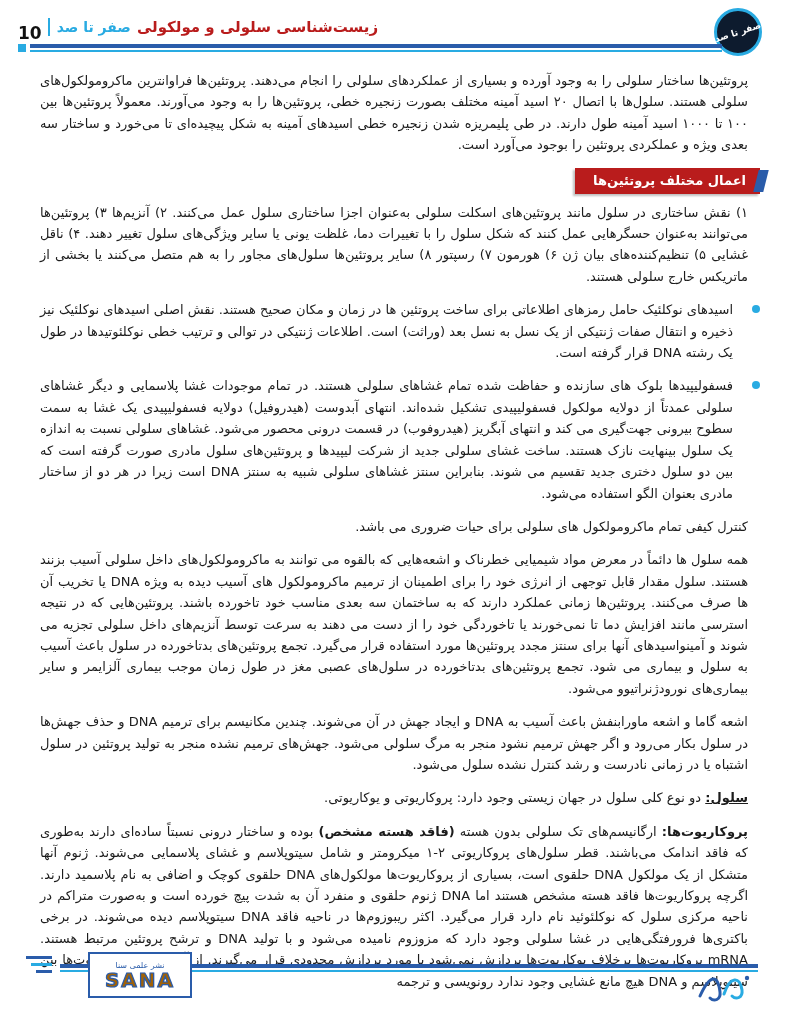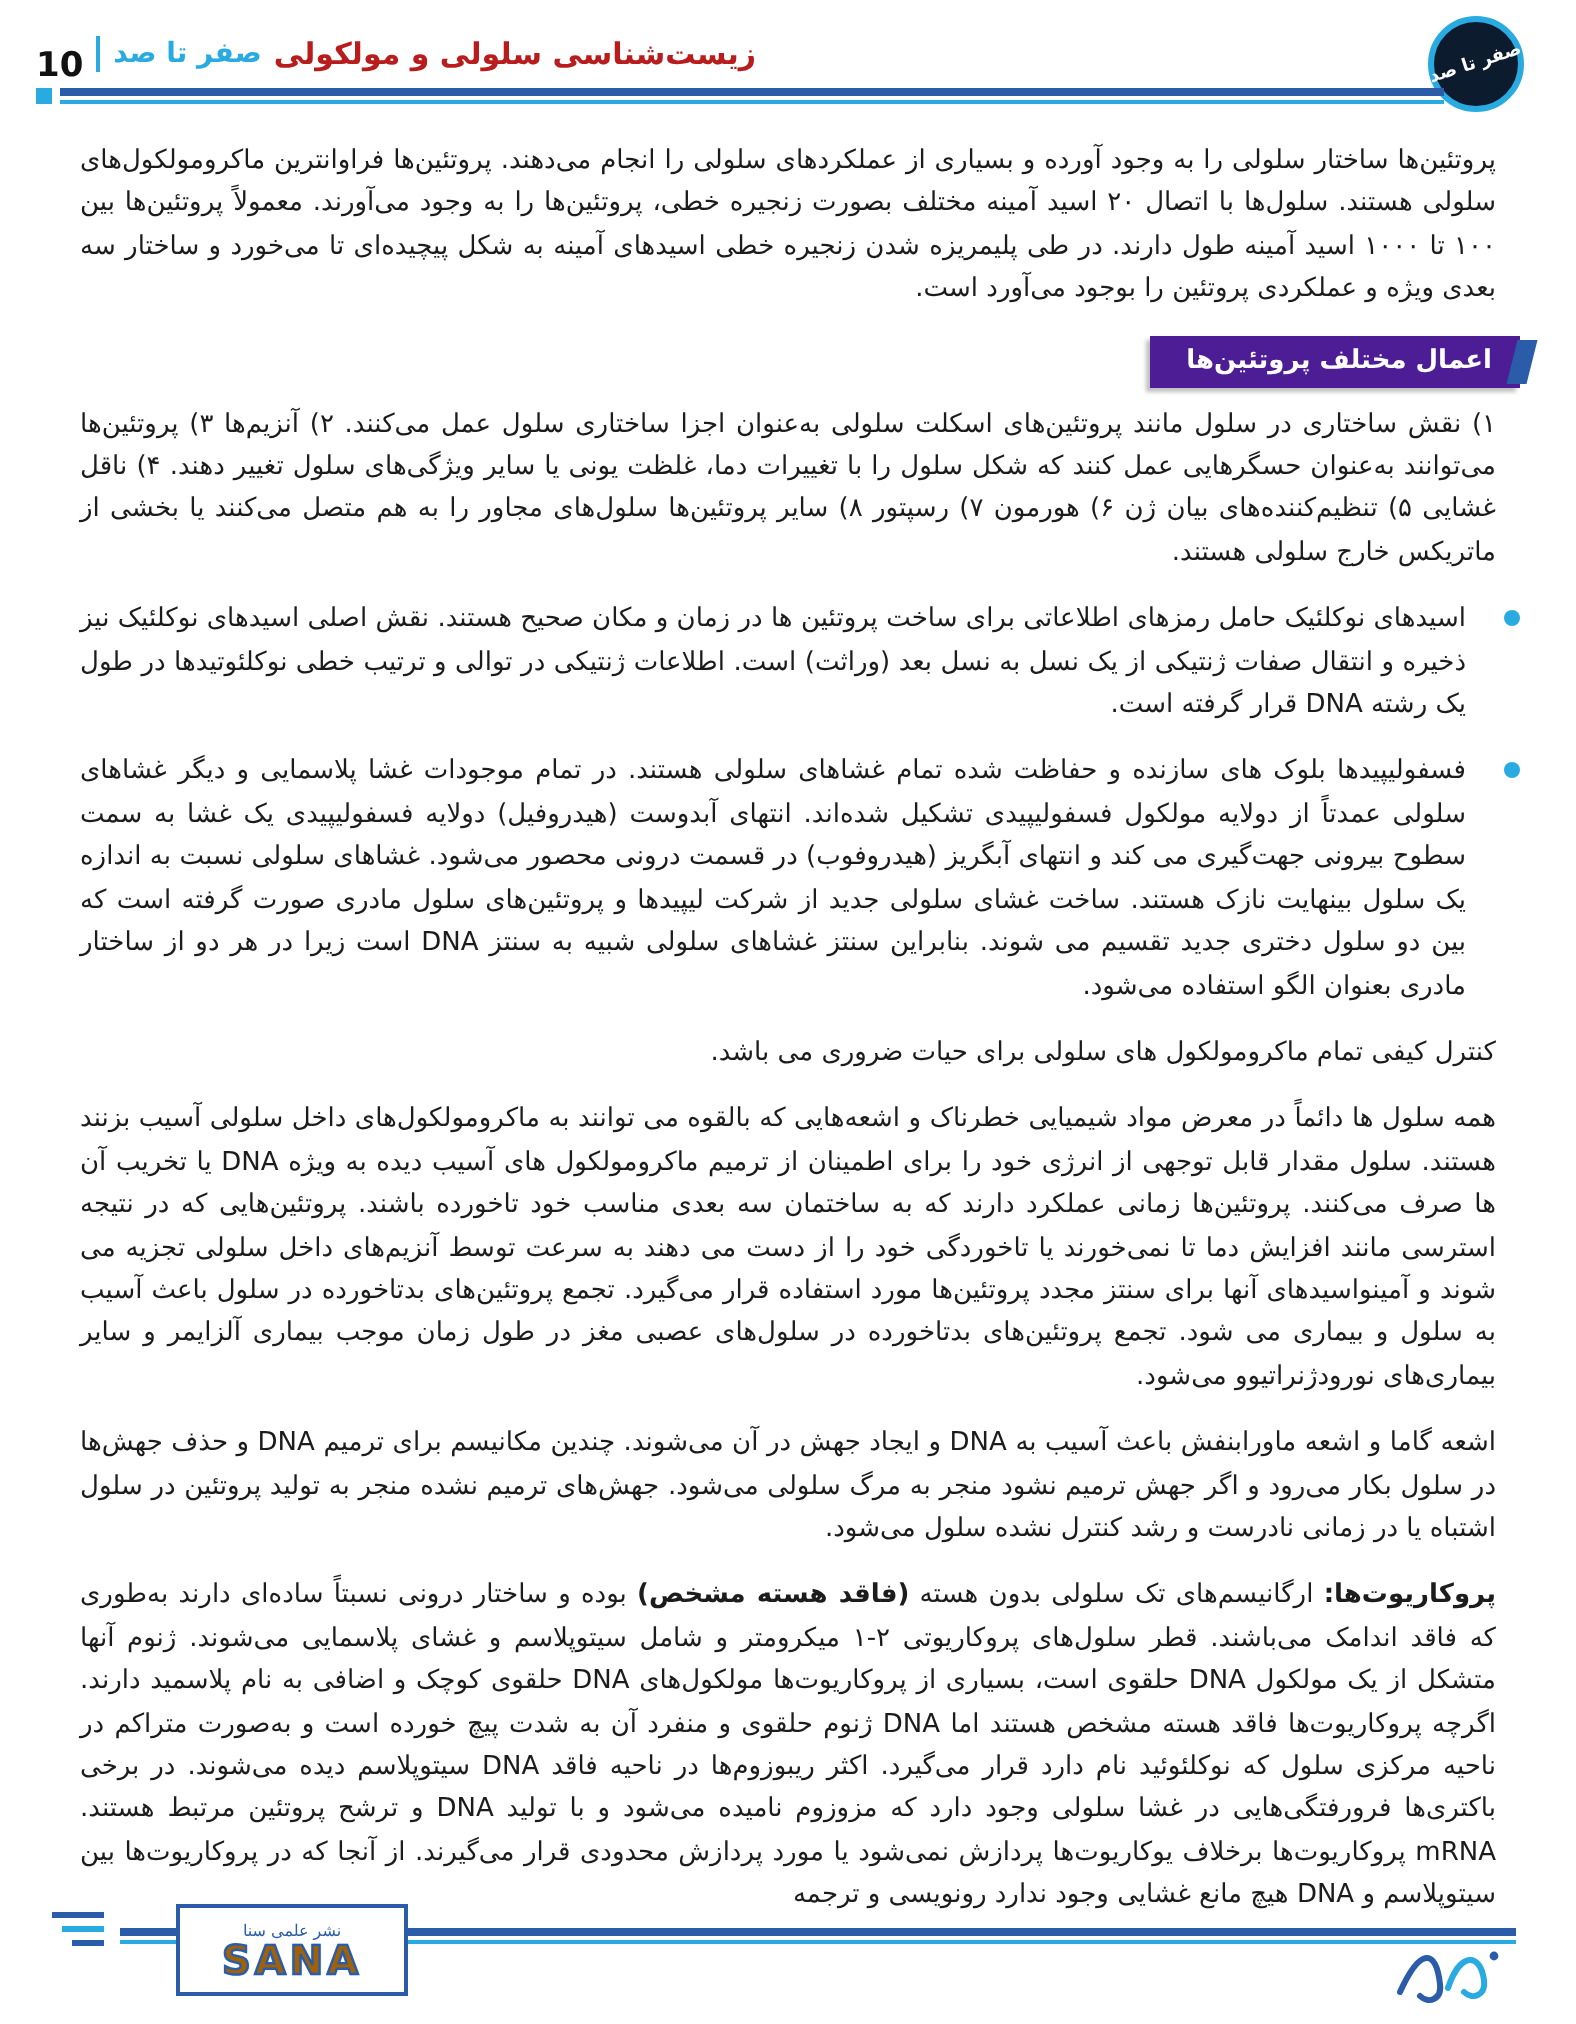--- a/index.html
+++ b/index.html
@@ -29,21 +29,21 @@
   
   .content {
     position:absolute; top:58px; right:28px; left:28px;
     font-size:13px; line-height:21.4px; text-align:justify; color:#1c1c1c;
   }
   p.par { margin:12px; }
   .sp { margin-top:2px; }
   
   .ribbon-row { margin:5px 0 6px 0; height:22px; position:relative; }
   .ribbon {
-    display:inline-flex; align-items:center; background:#4c1d95; color:#fff;
+    display:inline-flex; align-items:center; background:#b91c1c; color:#fff;
     font-weight:bold; font-size:13px; padding:2px 14px 3px 18px; position:relative;
     box-shadow:-2px 2px 2px rgba(0,0,0,0.25);
   }
   .ribbon .tab {
     position:absolute; right:-6px; top:2px; width:10px; height:22px; background:#2a5caa;
     transform:skewX(-14deg); z-index:-0;
   }
   
   .bullet { position:relative; padding-right:15px; }
   .bullet .dot { position:absolute; right:0; top:6px; width:8px; height:8px; border-radius:50%; background:#29abe2; }
@@ -53,21 +53,21 @@
   
   .ftr { position:absolute; left:0; right:0; bottom:0; height:62px; }
   .ftr-rule { position:absolute; left:60px; right:30px; top:14px; height:9px; }
   .ftr-rule .l1 { position:absolute; left:0; right:0; top:0; height:4px; background:#2a5caa; }
   .ftr-rule .l2 { position:absolute; left:0; right:0; top:6px; height:2px; background:#29abe2; }
   .ftr-stack { position:absolute; left:26px; top:6px; width:26px; }
   .ftr-stack div { height:3px; background:#2a5caa; margin-bottom:4px; }
   .ftr-stack div:nth-child(2){ background:#29abe2; width:80%; }
   .ftr-stack div:nth-child(3){ width:60%; }
   .sana-box {
-    position:absolute; left:88px; top:2px; width:116px; height:46px; background:#fff;
+    position:absolute; left:88px; top:2px; width:104px; height:46px; background:#fff;
     border:2px solid #2a5caa; display:flex; flex-direction:column; align-items:center; justify-content:center;
   }
   .sana-fa { font-size:8px; color:#2a5caa; }
   .sana-latin {
     font-size:20px; font-weight:bold; letter-spacing:2px; color:#a16207;
     -webkit-text-stroke:1.2px #2a5caa; text-shadow:0 0 1px #2a5caa;
     direction:ltr; line-height:20px;
   }
   .calligraphy { position:absolute; right:34px; top:16px; width:58px; height:40px; }
 </style>
@@ -115,20 +115,23 @@
       <span class="dot"></span>
       <p class="par">فسفولیپیدها بلوک های سازنده و حفاظت شده تمام غشاهای سلولی هستند. در تمام موجودات غشا پلاسمایی و دیگر غشاهای سلولی عمدتاً از دولایه مولکول فسفولیپیدی تشکیل شده‌اند. انتهای آبدوست (هیدروفیل) دولایه فسفولیپیدی یک غشا به سمت سطوح بیرونی جهت‌گیری می کند و انتهای آبگریز (هیدروفوب) در قسمت درونی محصور می‌شود. غشاهای سلولی نسبت به اندازه یک سلول بینهایت نازک هستند. ساخت غشای سلولی جدید از شرکت لیپیدها و پروتئین‌های سلول مادری صورت گرفته است که بین دو سلول دختری جدید تقسیم می شوند. بنابراین سنتز غشاهای سلولی شبیه به سنتز DNA است زیرا در هر دو از ساختار مادری بعنوان الگو استفاده می‌شود.</p>
     </div>
 
     <p class="par sp">کنترل کیفی تمام ماکرومولکول های سلولی برای حیات ضروری می باشد.</p>
 
     <p class="par">همه سلول ها دائماً در معرض مواد شیمیایی خطرناک و اشعه‌هایی که بالقوه می توانند به ماکرومولکول‌های داخل سلولی آسیب بزنند هستند. سلول مقدار قابل توجهی از انرژی خود را برای اطمینان از ترمیم ماکرومولکول های آسیب دیده به ویژه DNA یا تخریب آن ها صرف می‌کنند. پروتئین‌ها زمانی عملکرد دارند که به ساختمان سه بعدی مناسب خود تاخورده باشند. پروتئین‌هایی که در نتیجه استرسی مانند افزایش دما تا نمی‌خورند یا تاخوردگی خود را از دست می دهند به سرعت توسط آنزیم‌های داخل سلولی تجزیه می شوند و آمینواسیدهای آنها برای سنتز مجدد پروتئین‌ها مورد استفاده قرار می‌گیرد. تجمع پروتئین‌های بدتاخورده در سلول باعث آسیب به سلول و بیماری می شود. تجمع پروتئین‌های بدتاخورده در سلول‌های عصبی مغز در طول زمان موجب بیماری آلزایمر و سایر بیماری‌های نورودژنراتیوو می‌شود.</p>
 
     <p class="par">اشعه گاما و اشعه ماورابنفش باعث آسیب به DNA و ایجاد جهش در آن می‌شوند. چندین مکانیسم برای ترمیم DNA و حذف جهش‌ها در سلول بکار می‌رود و اگر جهش ترمیم نشود منجر به مرگ سلولی می‌شود. جهش‌های ترمیم نشده منجر به تولید پروتئین در سلول اشتباه یا در زمانی نادرست و رشد کنترل نشده سلول می‌شود.</p>
 
+    <p class="par">
+      <span class="lead-underline">سلول:</span><span> دو نوع کلی سلول در جهان زیستی وجود دارد: پروکاریوتی و یوکاریوتی.</span>
+    </p>
 
     <p class="par">
       <span class="lead-bold">پروکاریوت‌ها:</span><span> ارگانیسم‌های تک سلولی بدون هسته </span><span class="inline-bold">(فاقد هسته مشخص)</span><span> بوده و ساختار درونی نسبتاً ساده‌ای دارند به‌طوری که فاقد اندامک می‌باشند. قطر سلول‌های پروکاریوتی ۲-۱ میکرومتر و شامل سیتوپلاسم و غشای پلاسمایی می‌شوند. ژنوم آنها متشکل از یک مولکول DNA حلقوی است، بسیاری از پروکاریوت‌ها مولکول‌های DNA حلقوی کوچک و اضافی به نام پلاسمید دارند. اگرچه پروکاریوت‌ها فاقد هسته مشخص هستند اما DNA ژنوم حلقوی و منفرد آن به شدت پیچ خورده است و به‌صورت متراکم در ناحیه مرکزی سلول که نوکلئوئید نام دارد قرار می‌گیرد. اکثر ریبوزوم‌ها در ناحیه فاقد DNA سیتوپلاسم دیده می‌شوند. در برخی باکتری‌ها فرورفتگی‌هایی در غشا سلولی وجود دارد که مزوزوم نامیده می‌شود و با تولید DNA و ترشح پروتئین مرتبط هستند. mRNA پروکاریوت‌ها برخلاف یوکاریوت‌ها پردازش نمی‌شود یا مورد پردازش محدودی قرار می‌گیرند. از آنجا که در پروکاریوت‌ها بین سیتوپلاسم و DNA هیچ مانع غشایی وجود ندارد رونویسی و ترجمه</span>
     </p>
 
   </main>
 
   <footer class="ftr">
     <div class="ftr-stack">
       <div></div>

